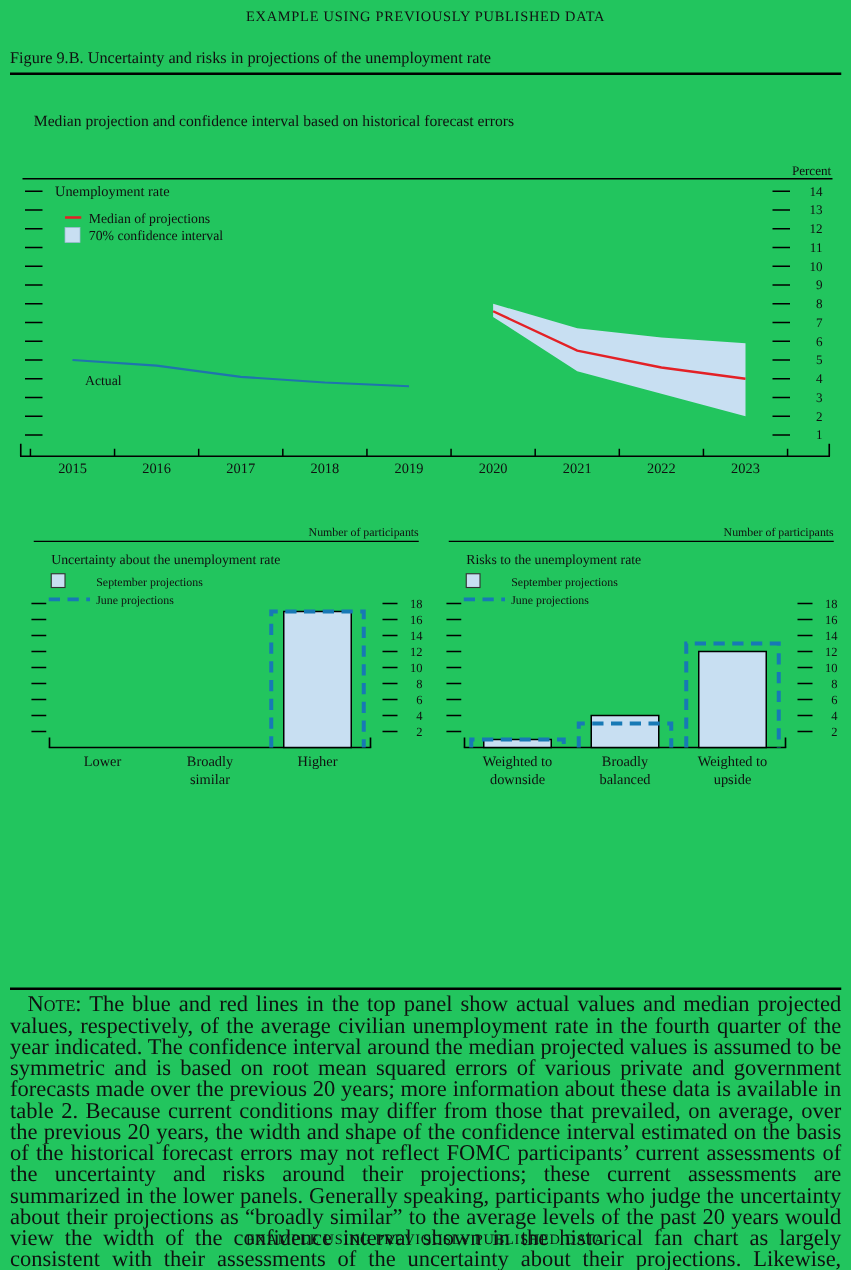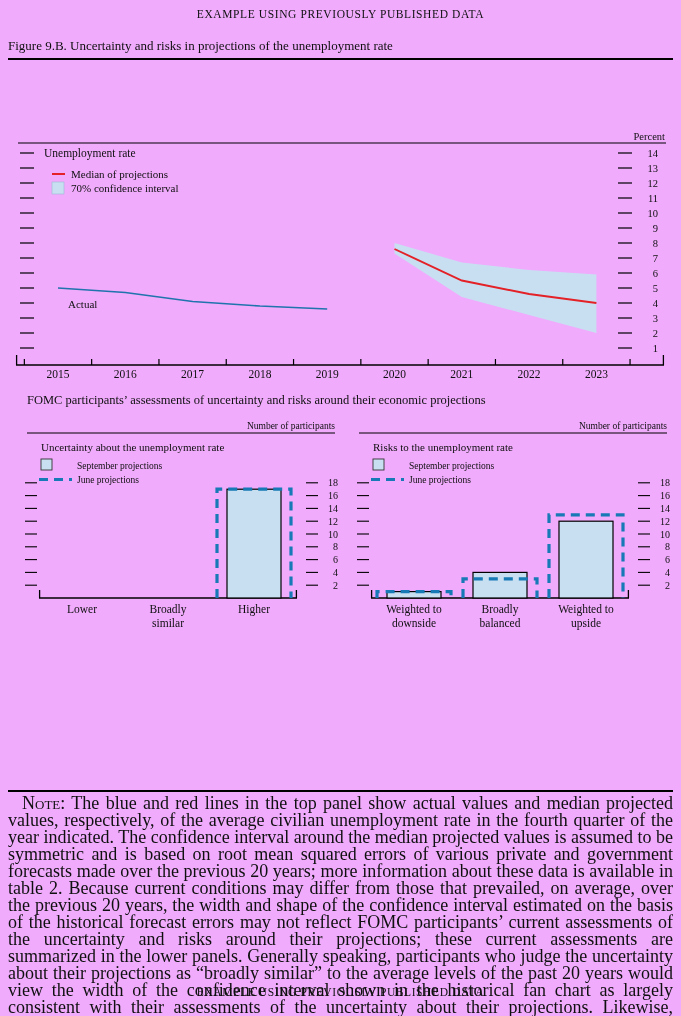--- a/index.html
+++ b/index.html
@@ -1,37 +1,38 @@
 <!DOCTYPE html>
 <html><head>
 <meta charset="utf-8">
 <style>
   html,body{margin:0;padding:0;background:#ffffff;}
   body{font-family:"Liberation Serif","DejaVu Serif",serif;color:#101010;}
-  .page{position:relative;width:681px;height:1016px;background:#f0abfc;overflow:hidden;}
+  .page{position:relative;width:681px;height:1016px;background:#22c55e;overflow:hidden;}
   .banner{position:absolute;left:0;width:681px;text-align:center;font-size:11.5px;letter-spacing:.6px;}
   .fig-title{position:absolute;left:8px;font-size:13px;}
   .rule{position:absolute;left:8px;width:665px;height:2.4px;background:#000;}
   .caption{position:absolute;left:27px;font-size:12.5px;}
   .chart-abs{position:absolute;}
   .note{position:absolute;left:8px;width:665px;font-size:18px;line-height:17px;text-align:justify;text-indent:14px;}
   .sc{font-variant:small-caps;}
   svg text{font-family:"Liberation Serif","DejaVu Serif",serif;fill:#101010;}
 </style>
 </head>
 <body>
 
 <div class="page">
 
   <div class="banner" style="top:8px;">EXAMPLE USING PREVIOUSLY PUBLISHED DATA</div>
 
   <div class="fig-title" style="top:38px;">Figure 9.B. Uncertainty and risks in projections of the unemployment rate</div>
 
   <div class="rule" style="top:58px;"></div>
 
+  <div class="caption" style="top:90px;">Median projection and confidence interval based on historical forecast errors</div>
 
   <svg id="fan-chart" class="chart-abs" style="top:130px;left:8px;" width="665" height="252" viewBox="0 0 665 252">
       <text x="657" y="10" font-size="10.5" text-anchor="end">Percent</text>
       <line x1="10" y1="13" x2="658" y2="13" stroke="#000000" stroke-width="1.1"></line>
       <line x1="12" y1="218" x2="26" y2="218" stroke="#000000" stroke-width="1.2"></line>
       <line x1="610" y1="218" x2="624" y2="218" stroke="#000000" stroke-width="1.2"></line>
       <text x="650" y="221.5" font-size="10.5" text-anchor="end">1</text>
       <line x1="12" y1="203" x2="26" y2="203" stroke="#000000" stroke-width="1.2"></line>
       <line x1="610" y1="203" x2="624" y2="203" stroke="#000000" stroke-width="1.2"></line>
       <text x="650" y="206.5" font-size="10.5" text-anchor="end">2</text>
@@ -97,21 +98,20 @@
       <text x="117.3" y="248" font-size="11.5" text-anchor="middle">2016</text>
       <text x="184.6" y="248" font-size="11.5" text-anchor="middle">2017</text>
       <text x="251.89999999999998" y="248" font-size="11.5" text-anchor="middle">2018</text>
       <text x="319.2" y="248" font-size="11.5" text-anchor="middle">2019</text>
       <text x="386.5" y="248" font-size="11.5" text-anchor="middle">2020</text>
       <text x="453.79999999999995" y="248" font-size="11.5" text-anchor="middle">2021</text>
       <text x="521.0999999999999" y="248" font-size="11.5" text-anchor="middle">2022</text>
       <text x="588.4" y="248" font-size="11.5" text-anchor="middle">2023</text>
     </svg>
 
-  <div class="caption" style="top:393px;">FOMC participants’ assessments of uncertainty and risks around their economic projections</div>
 
   <svg id="uncertainty-chart" class="chart-abs" style="top:420px;left:25px;" width="318" height="216" viewBox="0 0 318 216">
       <text x="310" y="9" font-size="9.5" text-anchor="end">Number of participants</text>
       <line x1="2" y1="13" x2="310" y2="13" stroke="#000000" stroke-width="1"></line>
       <text x="16" y="31" font-size="11">Uncertainty about the unemployment rate</text>
       <rect x="16" y="39" width="11" height="11" fill="#c8dff2" stroke="#333" stroke-width="0.9"></rect>
       <text x="52" y="48.5" font-size="9.5">September projections</text>
       <line x1="14" y1="59.5" x2="47" y2="59.5" stroke="#1779b5" stroke-width="3" stroke-dasharray="9 6"></line>
       <text x="52" y="63" font-size="9.5">June projections</text>
       <line x1="0" y1="165.2" x2="12" y2="165.2" stroke="#000000" stroke-width="1.1"></line>

